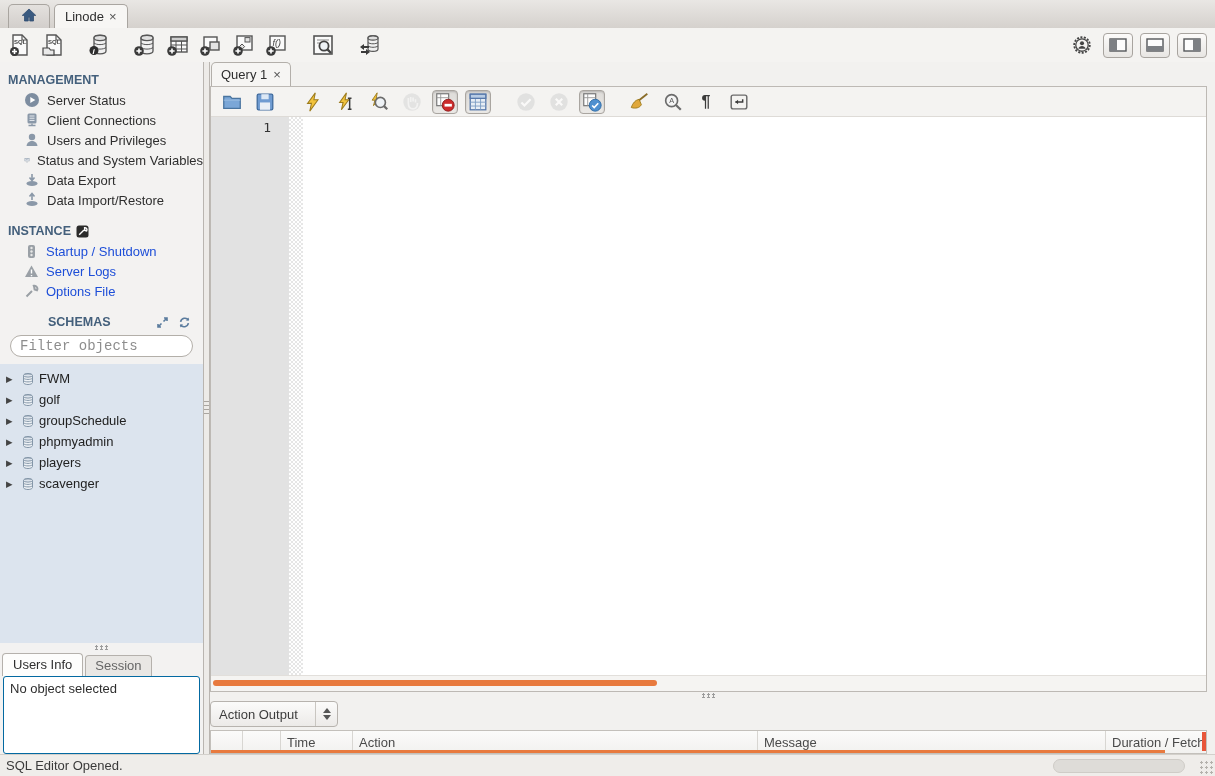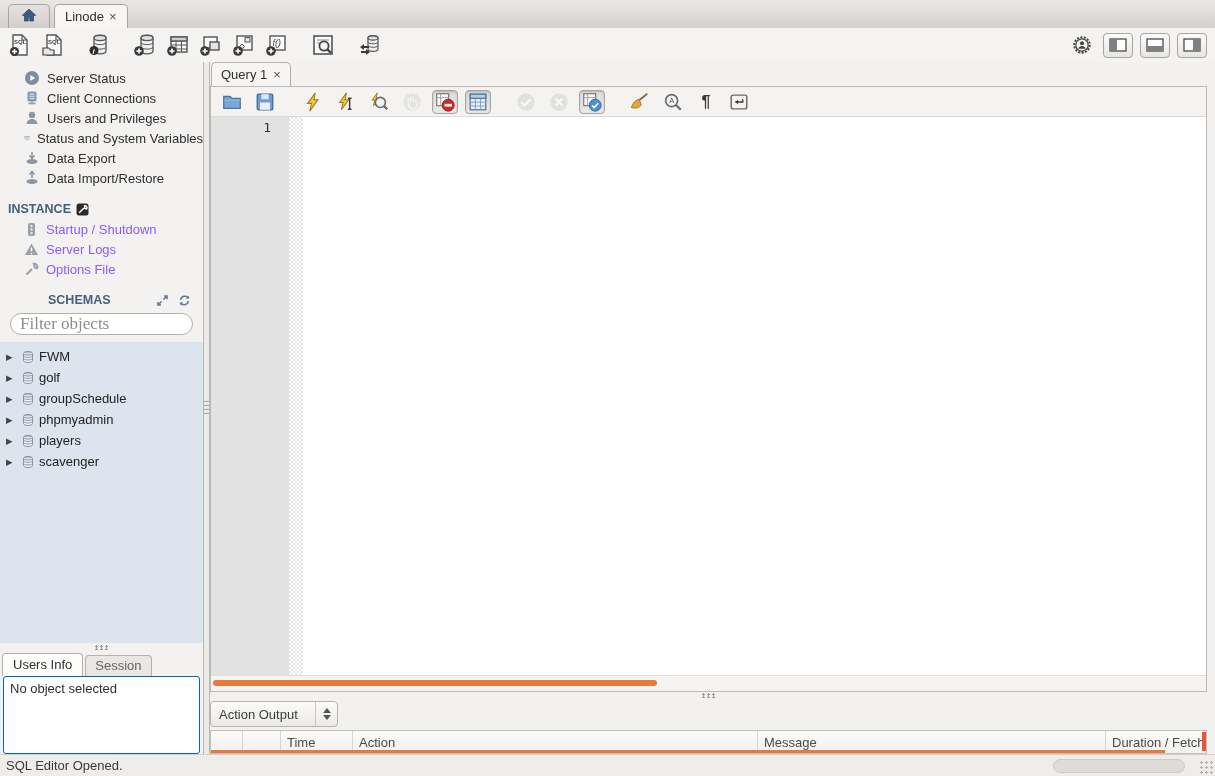--- a/index.html
+++ b/index.html
@@ -27,27 +27,27 @@
   .sidebar { width:203px; background:#f3f2f1; display:flex; flex-direction:column; }
   .vsplit { width:7px; background:#edebe8; border-left:1px solid #b9b5b0; border-right:1px solid #b9b5b0;
     display:flex; align-items:center; justify-content:center; cursor:col-resize; }
   .vgrip { width:5px; height:14px; background-image:linear-gradient(#a9a5a0 1px, transparent 1px); background-size:5px 4px; }
   .main { flex:1; display:flex; flex-direction:column; padding-right:8px; }
 
   
   .sec-header { padding:5px 8px 3px 8px; font-weight:bold; font-size:12.5px; color:#44607c; display:flex; align-items:center; gap:5px; }
   .nav-item { height:20px; display:flex; align-items:center; gap:7px; padding-left:24px; cursor:pointer; }
   .nav-item .lbl { white-space:nowrap; }
-  .nav-item.dim .lbl { color:#8b5cf6; }
+  .nav-item.dim .lbl { color:#1d4ed8; }
   .sec-spacer { height:9px; }
   .schemas-header { justify-content:space-between; padding-right:12px;margin-left:40px; }
   .sh-icons { display:flex; gap:9px; }
   .filter-box { margin:3px 10px 4px 10px; height:22px; border:1px solid #b3afa9; border-radius:12px;
     background:#fff; display:flex; align-items:center; padding-left:5px; gap:4px; }
-  .filter-box input { border:none; outline:none; flex:1; font-size:17px; font-family:Liberation Serif, serif; background:transparent; color:#ef4444; }
+  .filter-box input { border:none; outline:none; flex:1; font-size:14px; font-family:Liberation Mono, monospace; background:transparent; color:#ef4444; }
   .filter-box input::placeholder { color:#8d8d8d; }
   .schema-tree { flex:1; background:#dce4ee; margin-top:3px; padding-top:4px; overflow:hidden; }
   .tree-row { height:21px; display:flex; align-items:center; padding-left:6px; gap:4px; cursor:pointer; }
   .caret { width:11px; font-size:8.5px; color:#444; }
   .tree-row .lbl { color:#222; }
   .hsplit { height:8px; display:flex; align-items:center; justify-content:center; cursor:row-resize; }
   .hgrip { width:15px; height:5px; background-image:radial-gradient(circle,#9b9b9b 1px,transparent 1.3px); background-size:5px 3px; }
   .info-tabs { height:25px; display:flex; align-items:flex-end; padding-left:2px; gap:2px; }
   .itab { padding:3px 10px 4px 10px; border:1px solid #b5b1ac; border-bottom:none; border-radius:4px 4px 0 0; cursor:pointer; }
   .itab.active { background:#fdfdfc; }
@@ -236,20 +236,23 @@
         <rect x="10" y="1" width="7" height="12" fill="#7d8084"></rect>
       </svg>
     </div>
   </div>
 </div>
 
 <div class="content">
 
   <div class="sidebar">
     <div style="height:6px"></div>
+    <div class="sec-header">
+      <span>MANAGEMENT</span>
+    </div>
     <div class="nav-item">
       <svg class="i16" viewBox="0 0 16 16">
           <circle cx="8" cy="8" r="7" fill="#7d8da0"></circle>
           <path d="M6.3 5l5 3-5 3z" fill="#fff"></path>
         </svg>
       <span class="lbl">Server Status</span>
     </div>
     <div class="nav-item">
       <svg class="i16" viewBox="0 0 16 16">
           <rect x="3.5" y="1.5" width="9" height="10" rx="1.5" fill="#8a98a8"></rect>

